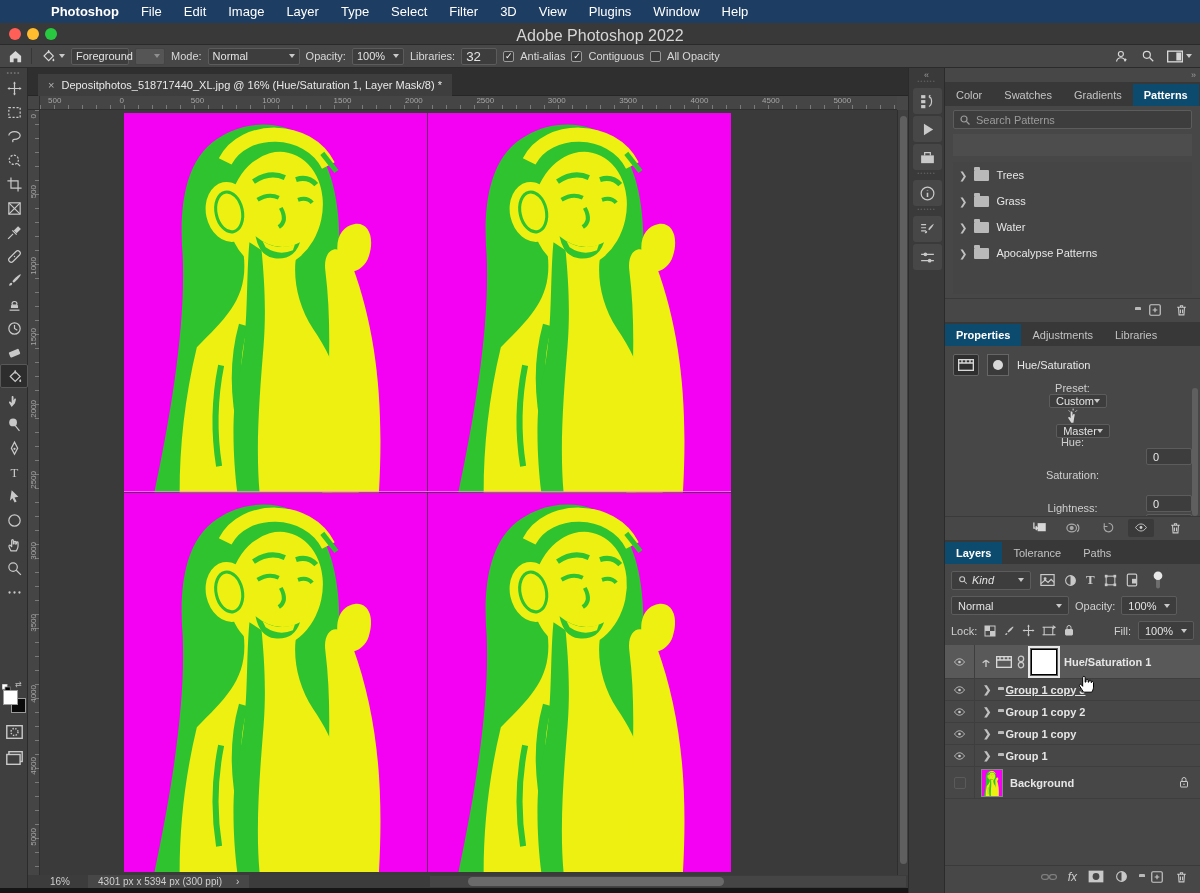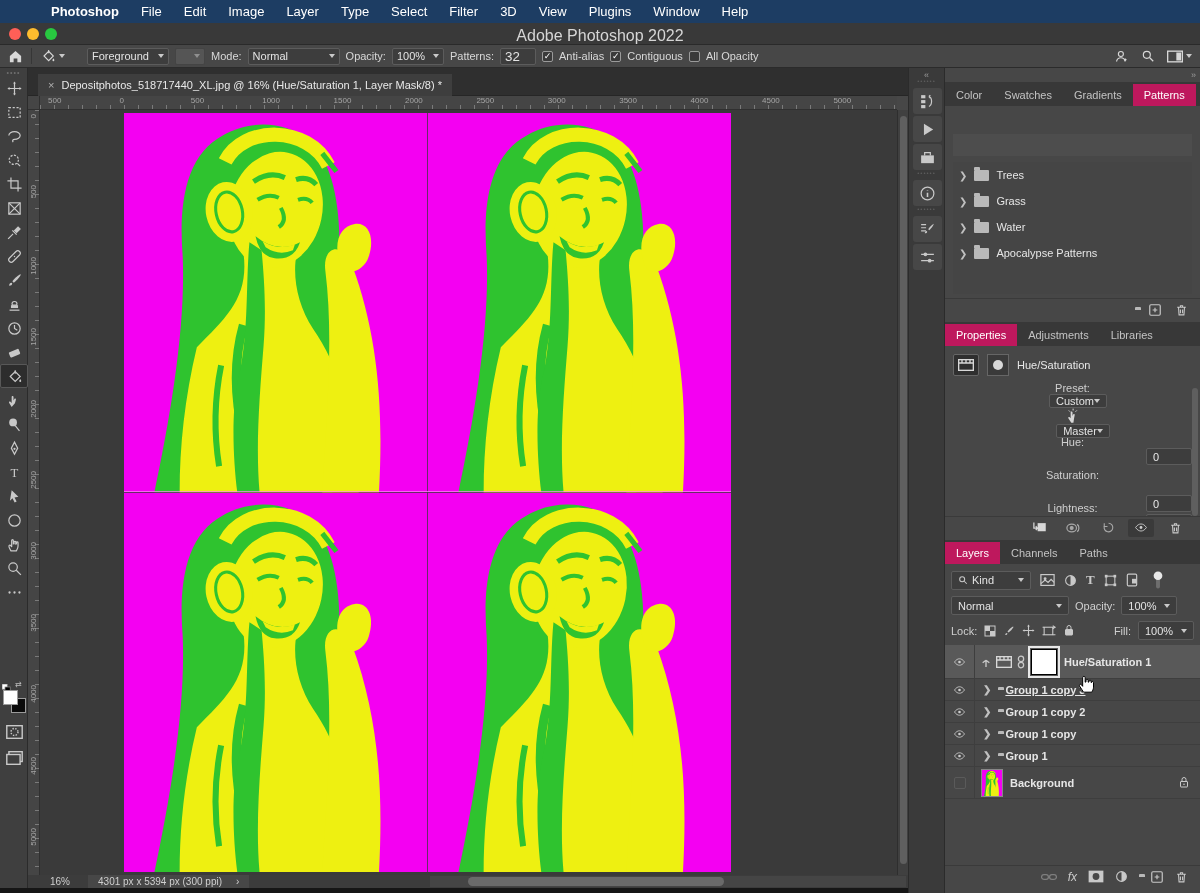--- a/index.html
+++ b/index.html
@@ -109,21 +109,21 @@
   .dock-dots { position:absolute; left:0; width:100%; text-align:center; color:#5d5d5d;
     font-size:6px; letter-spacing:1px; line-height:3px; }
 
   
   #panels { left:945px; top:68px; width:255px; height:825px; background:#474747; }
   #panels .collapse2 { position:absolute; right:4px; top:2px; color:#9a9a9a; font-size:9px; }
   .ptabs { position:absolute; left:0; width:100%; height:24px; background:#383838;
     display:flex; align-items:flex-end; }
   .ptab { height:22px; padding:0 11px; display:flex; align-items:center; font-size:11px;
     color:#c3c3c3; }
-  .ptab.active { background:#be185d; color:#fff; font-weight:normal; }
+  .ptab.active { background:#0c4a6e; color:#fff; font-weight:bold; }
   .pmenu { margin-left:auto; margin-right:6px; margin-bottom:4px; color:#c9c9c9; }
   .hamb { width:13px; height:9px; border-top:2px solid #c9c9c9; border-bottom:2px solid #c9c9c9; }
   .hamb::after{ content:""; display:block; height:2px; background:#c9c9c9; margin-top:1.5px; }
 
   
   #searchrow { position:absolute; left:8px; top:42px; width:239px; height:19px;
     background:#3d3d3d; border:1px solid #5c5c5c; border-radius:2px; display:flex;
     align-items:center; gap:5px; padding:0 5px; }
   #searchrow input { background:transparent; border:none; color:#cfcfcf; font-size:11px; width:190px; }
   #searchrow input::placeholder { color:#9b9b9b; }
@@ -155,21 +155,21 @@
   .numbox { width:46px; height:17px; background:#3d3d3d; border:1px solid #5c5c5c;
     border-radius:2px; color:#e8e8e8; font-size:11px; text-align:left; padding:0 6px; }
   #props-scroll { position:absolute; right:2px; top:320px; width:6px; height:128px;
     background:#5f5f5f; border-radius:3px; }
   .pb-btn { width:26px; height:18px; display:flex; align-items:center; justify-content:center; }
   .pb-btn.active { background:#3a3a3a; border-radius:2px; }
 
   
   #lay-filter { position:absolute; left:6px; top:500px; width:243px; height:24px;
     display:flex; align-items:center; gap:9px; }
-  #kind-dd { width:80px; height:19px; }
+  #kind-dd { width:80px; height:19px;font-style:italic; }
   #blendrow { position:absolute; left:6px; top:528px; width:243px; display:flex;
     align-items:center; gap:6px; }
   #lockrow { position:absolute; left:6px; top:553px; width:243px; display:flex;
     align-items:center; gap:7px; color:#cfcfcf; font-size:11px; }
   #layerlist { position:absolute; left:0; top:577px; width:255px;font-weight:bold; }
   .lrow { display:flex; align-items:center; border-bottom:1px solid #3e3e3e; height:22px; }
   .lrow .eyecell { width:30px; align-self:stretch; border-right:1px solid #3e3e3e;
     display:flex; align-items:center; justify-content:center; }
   .lrow .name { color:#e6e6e6; font-size:11px; margin-left:7px; white-space:nowrap; }
   .lrow.sel { background:#595959; height:34px; }
@@ -266,38 +266,38 @@
     </span>
     <span class="ob-sep"></span>
     <span class="icon-btn" style="display:flex;align-items:center;gap:3px;">
       <svg class="ic" width="16" height="16" viewBox="0 0 24 24">
           <path d="M6 12l7-7 7 7-7 7z" fill="none" stroke="#d8d8d8" stroke-width="1.6"></path>
           <path d="M13 3v5" stroke="#d8d8d8" stroke-width="1.6"></path>
           <path d="M20.5 15.5c0 1.4 1 1.6 1 2.8a1.4 1.4 0 01-2.8 0c0-1.2 1-1.4 1.8-2.8z" fill="#d8d8d8"></path>
         </svg>
       <span class="chevD"></span>
     </span>
-    <span class="field" style="width:82px;margin-left:16px;">
+    <span class="field" style="width:58px;">
       <span>Foreground</span>
       <span class="chevD" style="margin-left:auto"></span>
     </span>
     <span class="field" style="width:30px;background:#555;border-color:#444;">
       <span class="chevD" style="margin-left:auto;opacity:.5"></span>
     </span>
     <span>Mode:</span>
     <span class="field" style="width:92px;">
       <span>Normal</span>
       <span class="chevD" style="margin-left:auto"></span>
     </span>
     <span>Opacity:</span>
     <span class="field" style="width:52px;">
       <span>100%</span>
       <span class="chevD" style="margin-left:auto"></span>
     </span>
-    <span>Patterns:</span>
+    <span>Libraries:</span>
     <input class="field" style="width: 36px;" value="32">
     <span class="cb checked"></span>
     <span>Anti-alias</span>
     <span class="cb checked"></span>
     <span>Contiguous</span>
     <span class="cb"></span>
     <span>All Opacity</span>
     <span class="ob-right">
       <span class="icon-btn">
         <svg class="ic" width="15" height="15" viewBox="0 0 24 24" fill="none" stroke="#d8d8d8" stroke-width="1.8">
@@ -600,20 +600,27 @@
   <div id="panels" class="abs">
     <div class="collapse2">»</div>
 
     <div class="ptabs" style="top:14px;">
       <span class="ptab">Color</span>
       <span class="ptab">Swatches</span>
       <span class="ptab">Gradients</span>
       <span class="ptab active">Patterns</span>
       <span class="pmenu"><span class="hamb"></span></span>
     </div>
+    <div id="searchrow">
+      <svg class="ic" width="12" height="12" viewBox="0 0 24 24" fill="none" stroke="#9b9b9b" stroke-width="2.4">
+          <circle cx="10" cy="10" r="6"></circle>
+          <path d="M15 15l6 6"></path>
+        </svg>
+      <input placeholder="Search Patterns" style="">
+    </div>
     <div id="patpreview"></div>
     <div id="patlist">
         <div class="patrow">
           <span class="chevR">❯</span>
           <span class="folder"></span>
           <span>Trees</span>
         </div>
         <div class="patrow">
           <span class="chevR">❯</span>
           <span class="folder"></span>
@@ -724,21 +731,21 @@
       <span class="pb-btn">
         <svg class="ic" width="13" height="14" viewBox="0 0 24 24" fill="none" stroke="#c9c9c9" stroke-width="2">
             <path d="M4 7h16M10 7V4h4v3M6.5 7l1 14h9l1-14"></path>
             <path d="M10 11v7M14 11v7"></path>
           </svg>
       </span>
     </div>
 
     <div class="ptabs" style="top:472px;">
       <span class="ptab active">Layers</span>
-      <span class="ptab">Channels</span>
+      <span class="ptab">Tolerance</span>
       <span class="ptab">Paths</span>
       <span class="pmenu"><span class="hamb"></span></span>
     </div>
     <div id="lay-filter">
       <span class="dd" id="kind-dd">
         <svg class="ic" width="10" height="10" viewBox="0 0 24 24" fill="none" stroke="#c9c9c9" stroke-width="2.5" style="margin-right:4px;">
             <circle cx="10" cy="10" r="6"></circle>
             <path d="M15 15l6 6"></path>
           </svg>
         <span>Kind</span>

